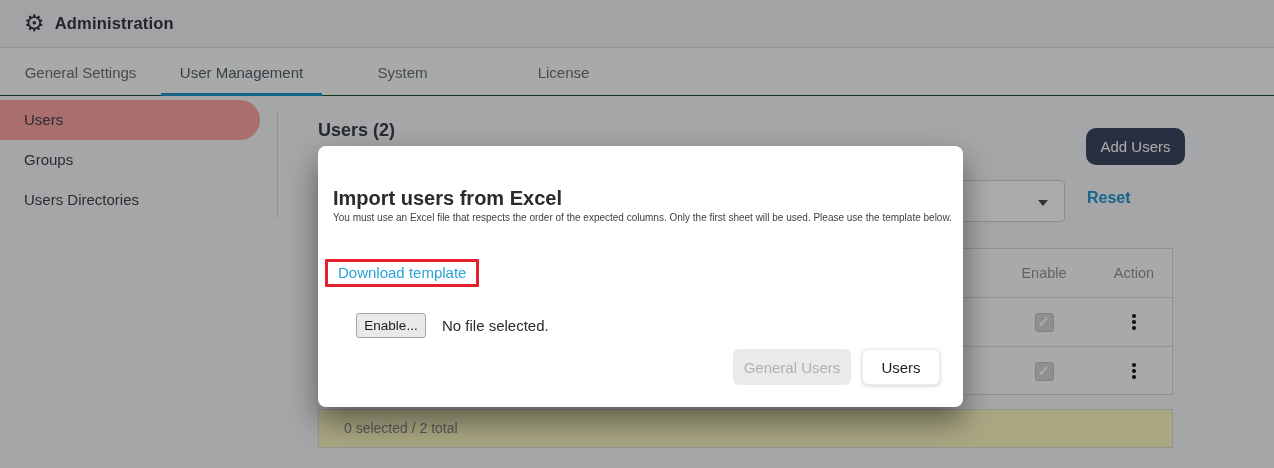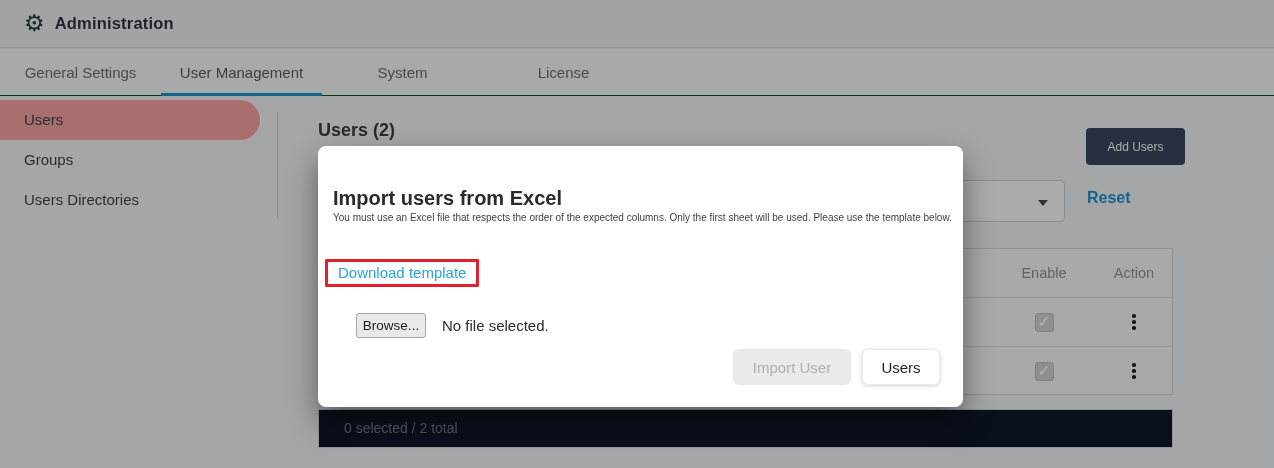--- a/index.html
+++ b/index.html
@@ -24,21 +24,21 @@
 
   
   .sidebar { position:absolute; left:0; top:96px; width:277px; }
   .side-item { height:40px; line-height:40px; padding-left:24px; font-size:15px; color:#3f434a; cursor:pointer; }
   .side-item.selected { width:260px; background:#fca5a5; border-radius:0 20px 20px 0; margin-top:4px; }
   .vdivider { position:absolute; left:277px; top:112px; width:1px; height:106px; background:#d4d5d6; }
 
   
   .page-title { position:absolute; left:318px; top:120px; font-size:18px; font-weight:bold; color:#3a3f46; }
   .btn-add { position:absolute; left:1086px; top:128px; width:99px; height:37px;
-             background:#3c4760; color:#fff; font-size:12px; border:none; border-radius:4px;
+             background:#3c4760; color:#fff; font-size:15px; border:none; border-radius:10px;
              font-family:inherit; cursor:pointer; }
   .dropdown { position:absolute; left:880px; top:180px; width:185px; height:42px;
               background:#fff; border:1px solid #cfd0d2; border-radius:4px; cursor:pointer; }
   .chev { position:absolute; right:16px; top:19px; width:0; height:0;
           border-left:5px solid transparent; border-right:5px solid transparent; border-top:6px solid #4a4f55; }
   .reset { position:absolute; left:1087px; top:189px; font-size:16px; font-weight:bold; color:#2196d3; cursor:pointer; }
 
   .table { position:absolute; left:318px; top:248px; width:855px; height:147px;
            background:#fdfdfd; border:1px solid #d8d9da; }
   .thead { position:relative; height:48px; }
@@ -51,21 +51,21 @@
                  display:flex; align-items:center; justify-content:center; }
   .cell-action { position:absolute; left:782px; top:0; width:66px; height:48px;
                  display:flex; align-items:center; justify-content:center; }
   .checkbox { width:19px; height:19px; background:#d6d6d6; border:1px solid #c2c2c2; border-radius:3px;
               position:relative; cursor:pointer; }
   .checkbox.checked::after { content:"\2713"; position:absolute; left:2px; top:-1px;
                              color:#fff; font-size:15px; font-weight:bold; }
   .kebab { display:flex; flex-direction:column; gap:2.5px; cursor:pointer; padding:4px; }
   .kebab i { width:3.5px; height:3.5px; background:#1f1f1f; border-radius:50%; }
   .tfooter { position:absolute; left:318px; top:409px; width:855px; height:39px;
-             background:#0f172a; border:1px solid #dcdcdc; line-height:37px; padding-left:25px;
+             background:#fef9c3; border:1px solid #dcdcdc; line-height:37px; padding-left:25px;
              font-size:14px; color:#7f858b; }
 
   
   .overlay { position:absolute; left:0; top:0; width:1274px; height:468px;
              background:rgba(0,0,0,0.33); z-index:50; }
   .modal { position:absolute; left:318px; top:146px; width:645px; height:261px;
            background:#fff; border-radius:8px; z-index:60;
            box-shadow:0 14px 30px rgba(0,0,0,0.45); }
   .modal-title { position:absolute; left:15px; top:24px; font-size:20px; font-weight:bold; color:#2b2b2b;margin-top:17px; }
   .modal-body { position:absolute; left:15px; top:62px; width:620px;
@@ -149,22 +149,22 @@
 
   <div class="overlay"></div>
 
   <div class="modal">
     <div class="modal-title">Import users from Excel</div>
     <div class="modal-body">You must use an Excel file that respects the order of the expected columns. Only the first sheet will be used. Please use the template below.</div>
     <div class="dl-box">
       <a class="dl-link">Download template</a>
     </div>
     <div class="file-row">
-      <button class="btn-browse">Browse...</button>
+      <button class="btn-browse">Enable...</button>
       <span class="file-status">No file selected.</span>
     </div>
     <div class="modal-actions">
-      <button class="btn-import" disabled="">Import User</button>
+      <button class="btn-import" disabled="">General Users</button>
       <button class="btn-cancel">Users</button>
     </div>
   </div>
 
 </div>
 
 </body></html>

